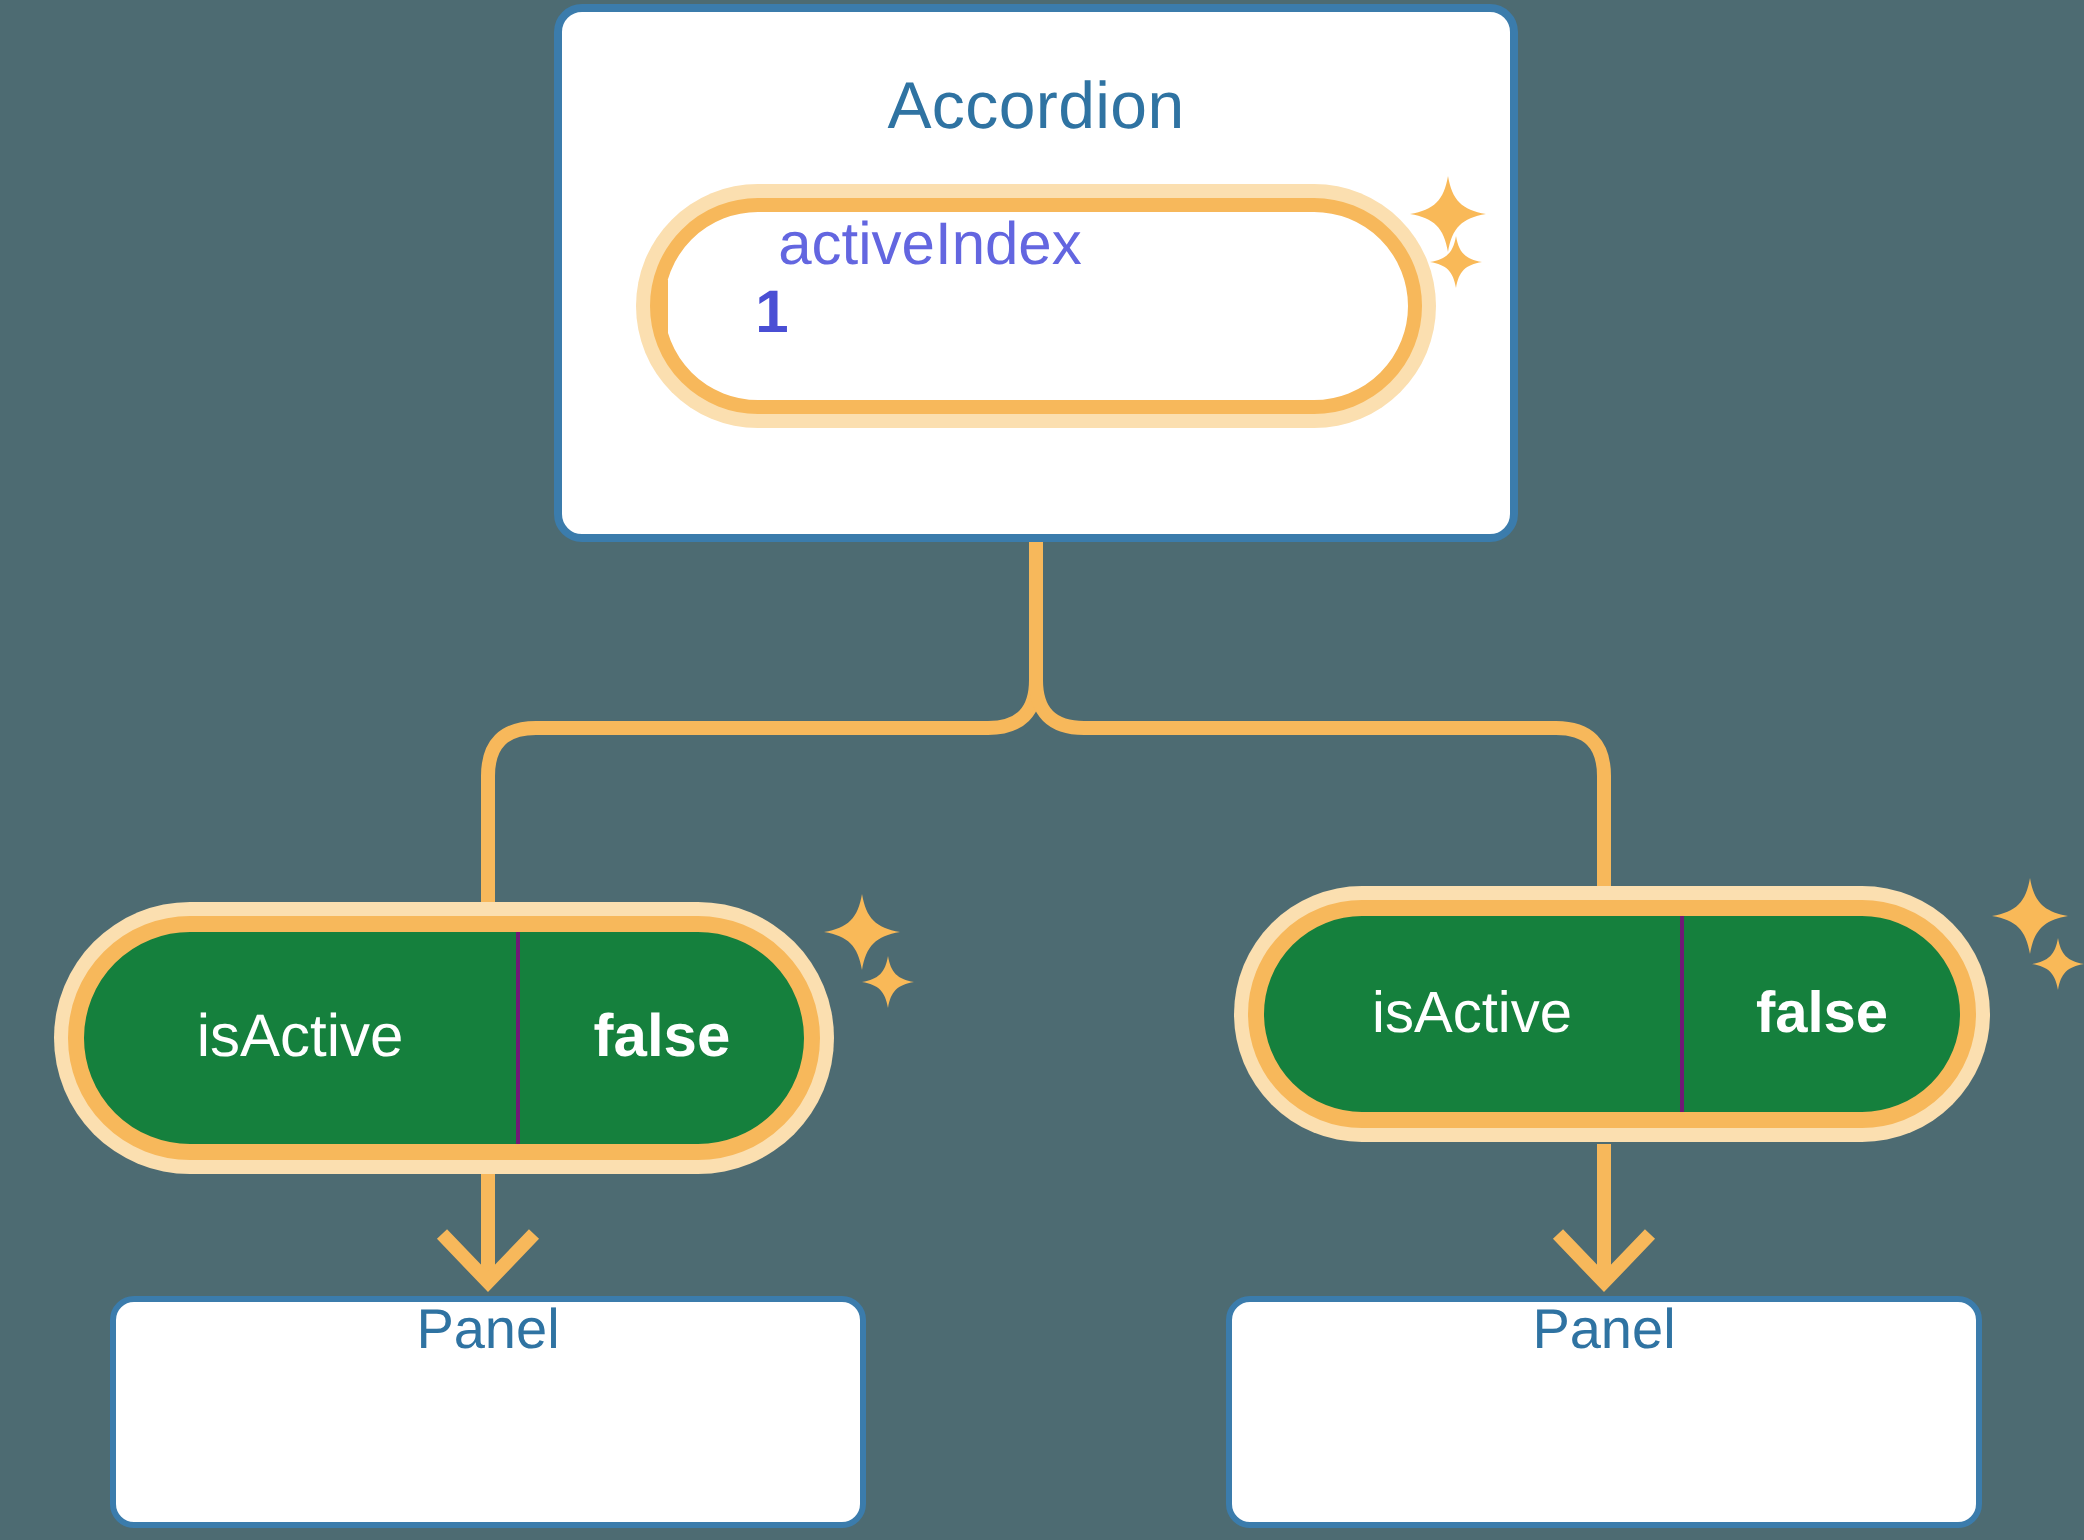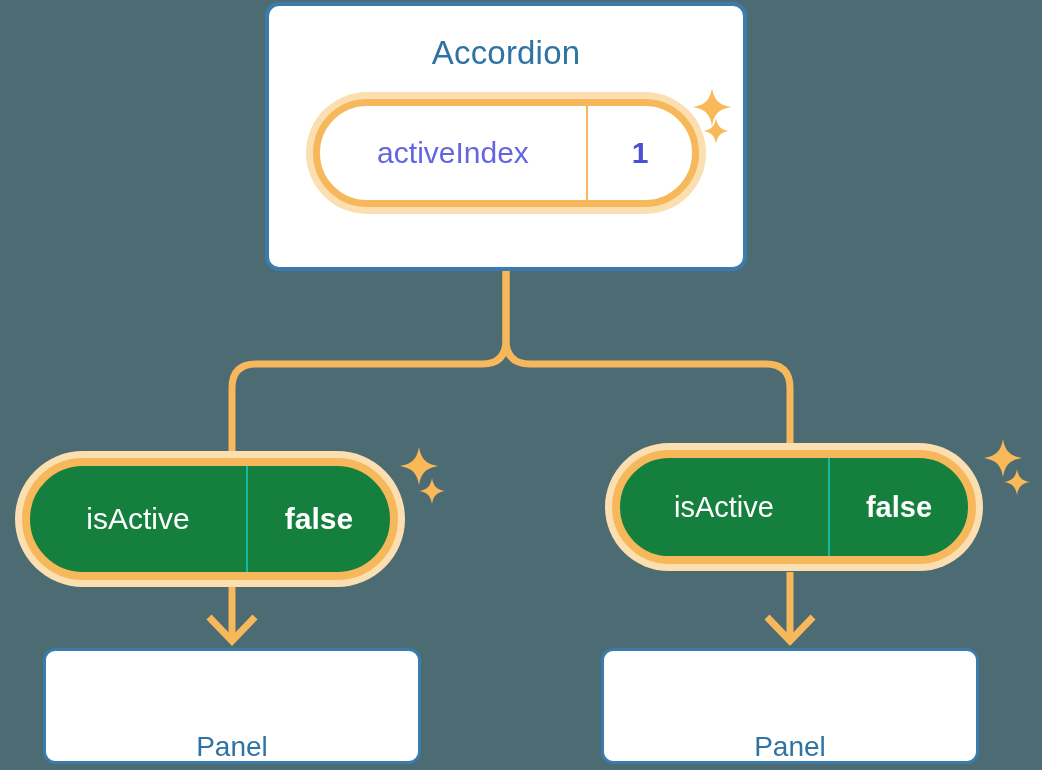--- a/index.html
+++ b/index.html
@@ -9,21 +9,21 @@
   body {
     width: 1042px;
     height: 770px;
     background: #4d6b72;
     font-family: "Liberation Sans", sans-serif;
     overflow: hidden;
     position: relative;
   }
   #stage {
     position: absolute;
-    left: 0; top: 0;
+    left: 12px; top: 0;
     width: 898px;
     height: 770px;
   }
 
   
   #connectors {
     position: absolute;
     left: 0; top: 0;
     width: 1042px;
     height: 770px;
@@ -83,26 +83,26 @@
   }
   .pill .cell.key {
     border-radius: 999px 0 0 999px;
   }
   .pill .cell.val {
     border-left: 2px solid #f7b85b;
     border-radius: 0 999px 999px 0;
     font-weight: bold;
   }
   .pill.filled .cell.val {
-    border-left: 2px solid #14b8a6;
+    border-left: 2px solid #701a75;
   }
 
   
   #root-pill-wrap { left: 313px; top: 99px; }
-  #root-pill { width: 386px; height: 108px; }
+  #root-pill { width: 386px; height: 108px; flex-direction: column; }
   #root-pill .cell.key { width: 266px; font-size: 30px; color: #6366e0; }
   #root-pill .cell.val { width: 106px; font-size: 30px; color: #4a4fd4; }
 
   
   #left-pill-wrap { left: 22px; top: 458px; }
   #left-pill { width: 376px; height: 122px; }
   #left-pill .cell.key { width: 216px; font-size: 30px; color: #ffffff; }
   #left-pill .cell.val { width: 144px; font-size: 30px; color: #ffffff; }
 
   
@@ -112,21 +112,21 @@
   #right-pill .cell.val { width: 140px; font-size: 29px; color: #ffffff; }
 
   
   .panel-card {
     position: absolute;
     background: #ffffff;
     border: 3px solid #3b7cac;
     border-radius: 12px;
     box-sizing: border-box;
     display: flex;
-    align-items: flex-end;
+    align-items: flex-start;
     justify-content: center;
   }
   .panel-card .panel-label {
     font-size: 28px;
     color: #2f73a2;
     line-height: 1;
   }
   #left-panel  { left: 43px;  top: 648px; width: 378px; height: 116px; }
   #right-panel { left: 601px; top: 648px; width: 378px; height: 116px; }
 

